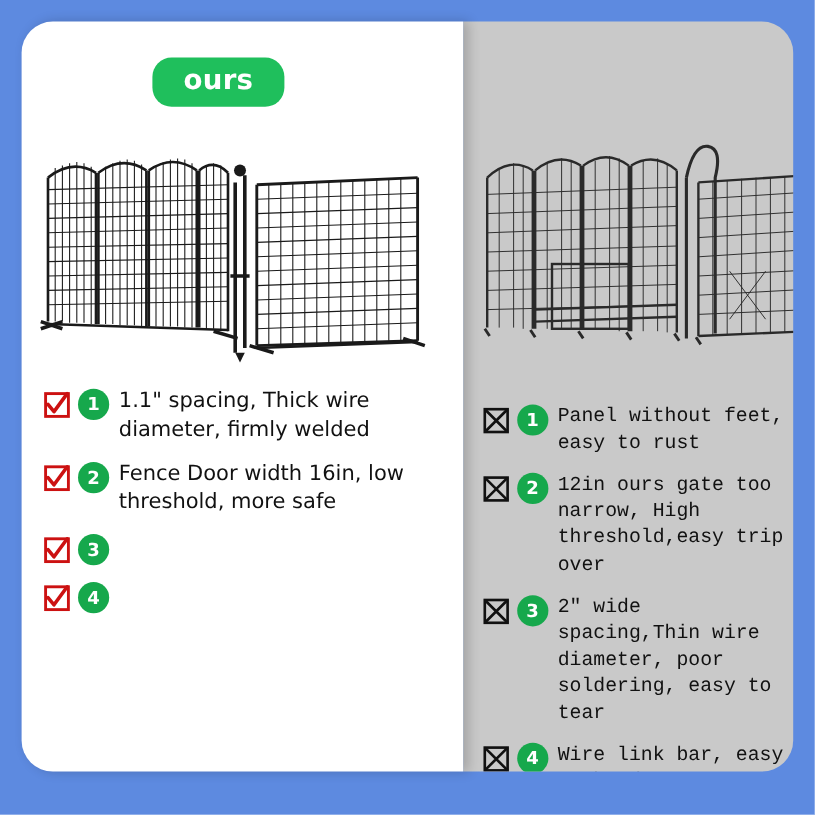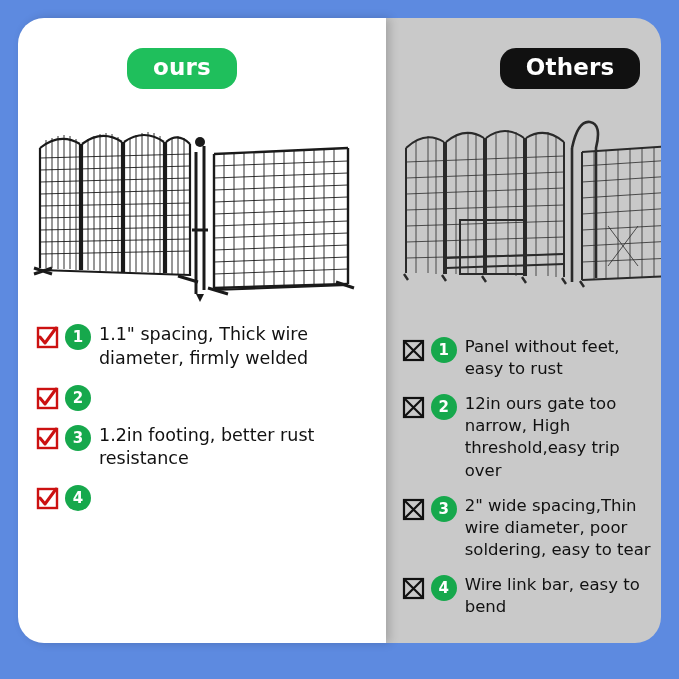--- a/index.html
+++ b/index.html
@@ -119,21 +119,21 @@
     align-items: center;
     justify-content: center;
     margin: 1px 8px 0 6px;
   }
 
   .ftext {
     font-size: 17.5px;
     line-height: 1.36;
     color: #111111;
   }
-  .features-others .ftext { font-size: 16.5px; line-height: 1.34; }
+  .features-others .ftext { font-size: 16.5px; line-height: 1.34; font-family: Liberation Mono, monospace; }
 
   
   .mark svg { display: block; }
 
   
   .fence-svg { display: block; }
 </style>
 </head>
 <body>
 
@@ -216,49 +216,48 @@
         </div>
 
         <div class="feature">
           <span class="mark">
             <svg width="23" height="23" viewBox="0 0 23 23">
               <rect x="2" y="2" width="19" height="19" fill="none" stroke="#cc1111" stroke-width="2.4"></rect>
               <path d="M4,11 L9,17 L20,2" fill="none" stroke="#cc1111" stroke-width="3" stroke-linecap="round" stroke-linejoin="round"></path>
             </svg>
           </span>
           <span class="num">2</span>
+          <span class="ftext">Fence Door width 16in, low threshold, more safe</span>
         </div>
 
         <div class="feature">
           <span class="mark">
             <svg width="23" height="23" viewBox="0 0 23 23">
               <rect x="2" y="2" width="19" height="19" fill="none" stroke="#cc1111" stroke-width="2.4"></rect>
               <path d="M4,11 L9,17 L20,2" fill="none" stroke="#cc1111" stroke-width="3" stroke-linecap="round" stroke-linejoin="round"></path>
             </svg>
           </span>
           <span class="num">3</span>
-          <span class="ftext">1.2in footing, better rust resistance</span>
         </div>
 
         <div class="feature">
           <span class="mark">
             <svg width="23" height="23" viewBox="0 0 23 23">
               <rect x="2" y="2" width="19" height="19" fill="none" stroke="#cc1111" stroke-width="2.4"></rect>
               <path d="M4,11 L9,17 L20,2" fill="none" stroke="#cc1111" stroke-width="3" stroke-linecap="round" stroke-linejoin="round"></path>
             </svg>
           </span>
           <span class="num">4</span>
         </div>
 
       </div>
     </div>
 
     <div class="panel panel-others">
 
-      <div class="badge badge-others">Others</div>
 
       <div class="photo photo-others">
         <svg class="fence-svg" width="301" height="200" viewBox="0 0 301 200">
           <g stroke="#2a2a2a" fill="none">
 
             <g stroke-width="2">
               <path d="M20,40 L20,165 M58,34 L58,166"></path>
               <path d="M20,40 Q39,22 58,34"></path>
               <path d="M60,34 L60,166 M98,30 L98,167"></path>
               <path d="M60,34 Q79,18 98,30"></path>

